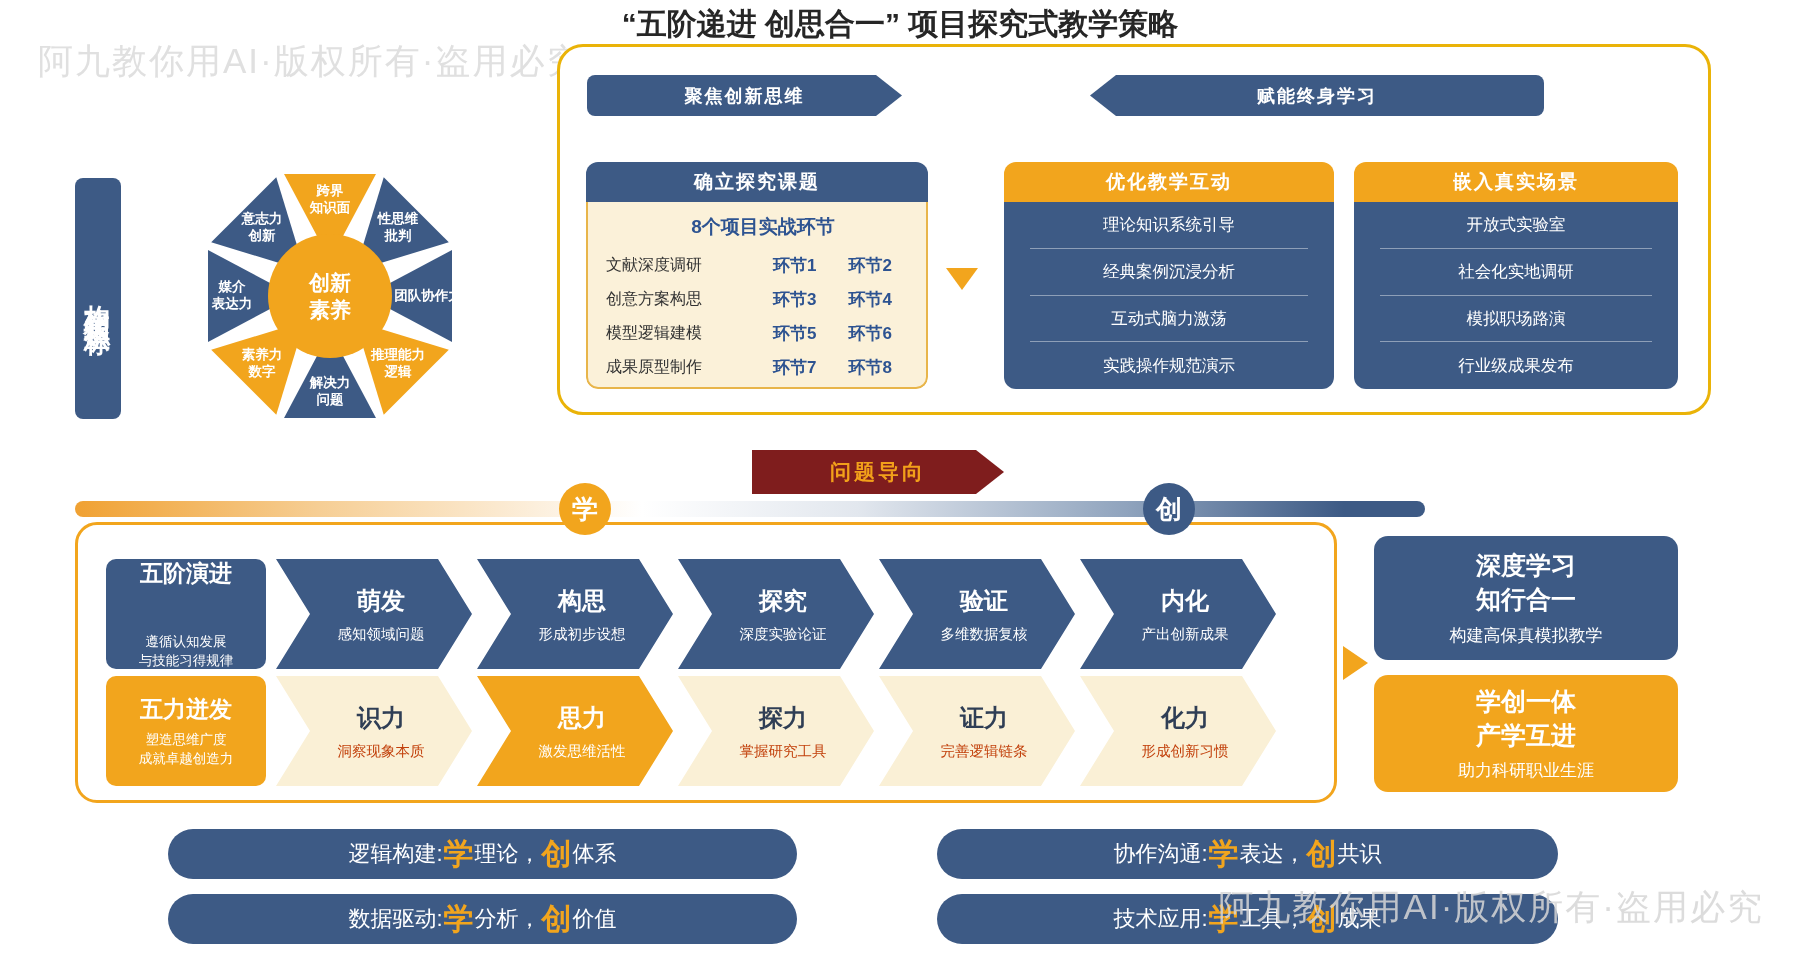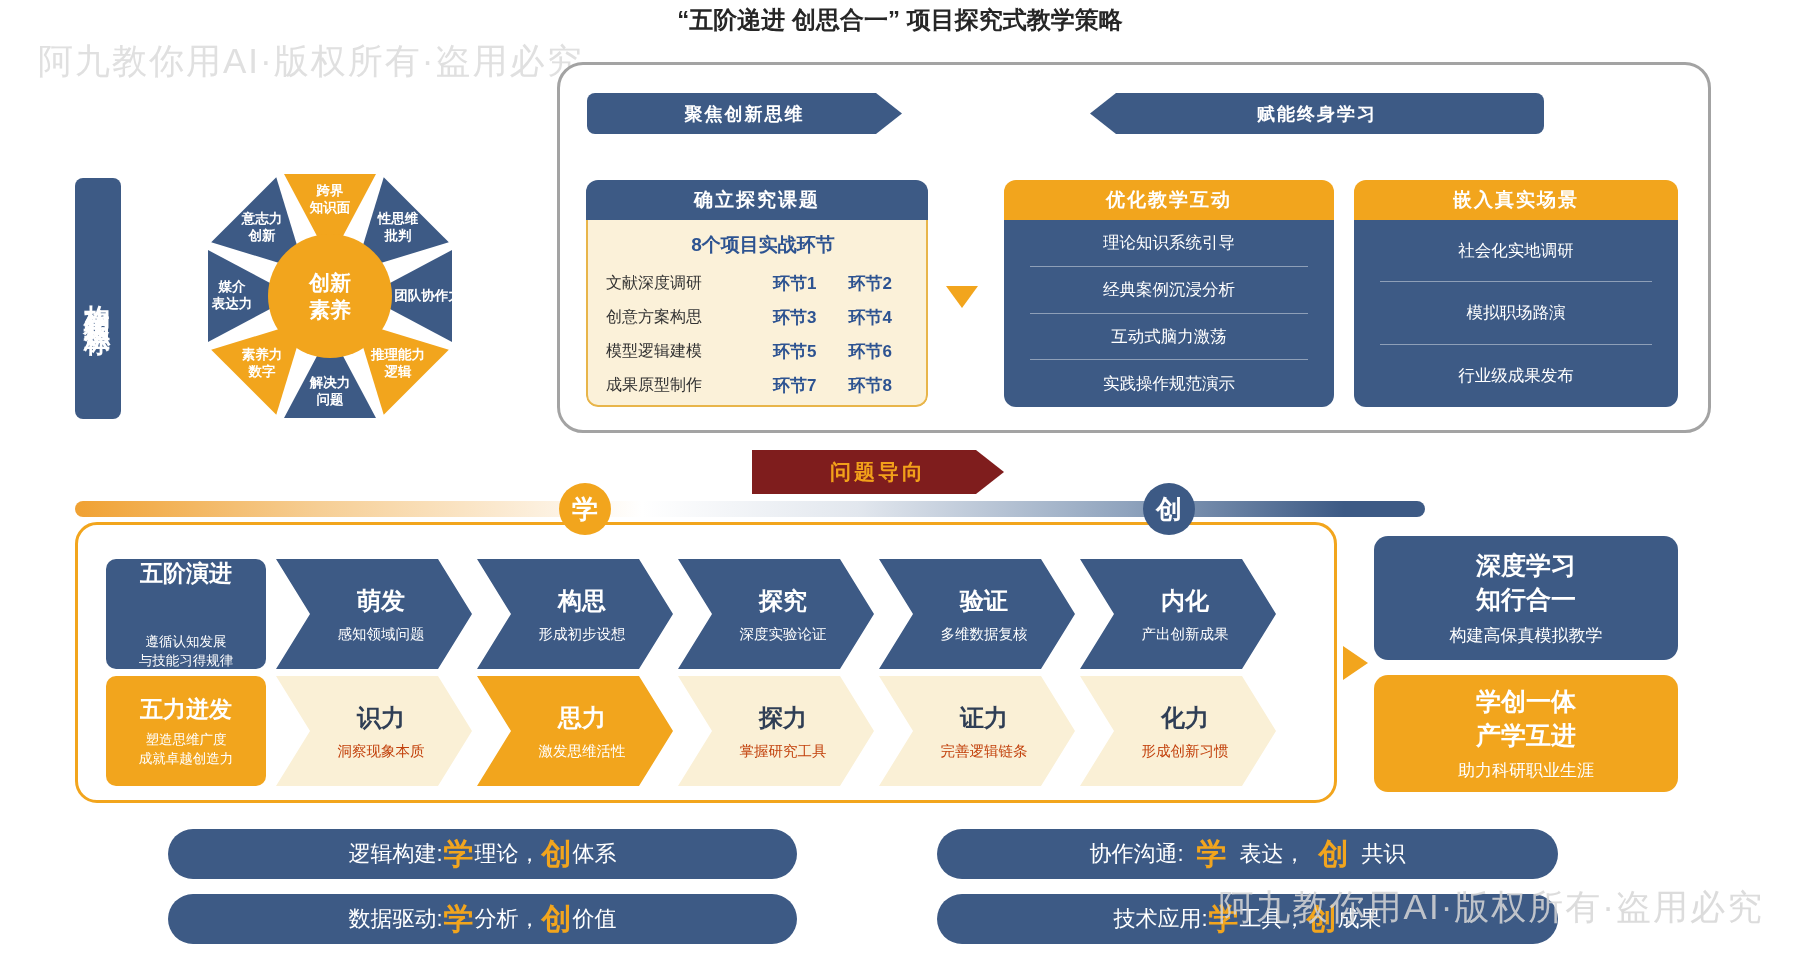--- a/index.html
+++ b/index.html
@@ -5,41 +5,41 @@
   * { margin:0; padding:0; box-sizing:border-box; }
   body { background:#fff; font-family:"Liberation Sans","DejaVu Sans",sans-serif; }
   .stage { position:relative; width:1800px; height:975px; background:#fff; overflow:hidden; }
   .preline { white-space:pre-line; }
 
   .wm { position:absolute; color:#e0e0e0; font-size:35px; letter-spacing:2px; font-weight:400; pointer-events:none; }
   .wm-top { left:38px; top:38px; z-index:1; }
   .wm-bottom { right:36px; top:884px; z-index:9; color:rgba(214,214,214,0.85); }
 
   .title { position:absolute; top:4px; left:0; width:100%; text-align:center;
-           font-size:24px; font-weight:700; color:#262626; z-index:2; }
+           font-size:30px; font-weight:700; color:#262626; z-index:2; }
 
   
   .axis-label { position:absolute; left:75px; top:178px; width:46px; height:241px;
     background:#3d5a85; border-radius:8px; color:#fff; font-weight:700; font-size:26px;
     writing-mode:vertical-rl; text-orientation:upright; display:flex; align-items:center;
     justify-content:center; letter-spacing:5px; z-index:2; }
 
   
   .flower { position:absolute; left:180px; top:146px; width:300px; height:300px; z-index:2; }
   .flower svg { position:absolute; left:0; top:0; }
   .petal-blue { fill:#3d5a85; }
   .petal-orange { fill:#f2a51d; }
   .petal-label { position:absolute; transform:translate(-50%,-50%); color:#fff; font-weight:700;
     font-size:13.5px; line-height:1.25; text-align:center; white-space:pre-line; width:96px; }
   .flower-center-label { position:absolute; left:150px; top:150px; transform:translate(-50%,-50%);
     color:#fff; font-weight:700; font-size:21px; line-height:1.3; text-align:center; white-space:pre-line; }
 
   
-  .top-panel { position:absolute; left:557px; top:62px; width:1154px; height:371px;
-    border:3px solid #a3a3a3; border-radius:26px; background:#fff; z-index:2; }
+  .top-panel { position:absolute; left:557px; top:44px; width:1154px; height:371px;
+    border:3px solid #eab308; border-radius:26px; background:#fff; z-index:2; }
   .banner { position:absolute; height:41px; background:#3d5a85; color:#fff; font-weight:700;
     font-size:18px; display:flex; align-items:center; justify-content:center; letter-spacing:2px; }
   .banner-left  { left:27px;  top:28px; width:315px;
     clip-path:polygon(0 0, calc(100% - 26px) 0, 100% 50%, calc(100% - 26px) 100%, 0 100%);
     border-radius:8px 0 0 8px; }
   .banner-right { left:530px; top:28px; width:454px;
     clip-path:polygon(26px 0, 100% 0, 100% 100%, 26px 100%, 0 50%);
     border-radius:0 8px 8px 0; }
 
   .card { position:absolute; top:115px; height:227px; border-radius:12px; overflow:hidden; }
@@ -112,21 +112,21 @@
   .result-blue { top:536px; height:124px; background:#3d5a85; }
   .result-orange { top:675px; height:117px; background:#f2a51d; }
   .result-box .rl { color:#fff; font-weight:700; font-size:25px; line-height:1.35; }
   .result-box .rs { color:#fff; font-size:17px; margin-top:7px; }
 
   
   .pill { position:absolute; height:50px; background:#3d5a85; border-radius:26px;
     display:flex; align-items:center; justify-content:center; color:#fff; font-size:22px; z-index:3; }
   .pill .hl { color:#f2a51d; font-weight:700; font-size:30px; margin:0 1px; }
   .pill-0 { left:168px; top:829px; width:629px; }
-  .pill-1 { left:937px; top:829px; width:621px;gap:12px; }
+  .pill-1 { left:937px; top:829px; width:621px; }
   .pill-2 { left:168px; top:894px; width:629px; }
   .pill-3 { left:937px; top:894px; width:621px; }
 </style>
 </head>
 <body>
 
 <div class="stage">
 
   <div class="wm wm-top">阿九教你用AI·版权所有·盗用必究</div>
   <div class="wm wm-bottom">阿九教你用AI·版权所有·盗用必究</div>
@@ -205,20 +205,21 @@
         <div class="navy-row">理论知识系统引导</div>
         <div class="navy-row">经典案例沉浸分析</div>
         <div class="navy-row">互动式脑力激荡</div>
         <div class="navy-row">实践操作规范演示</div>
       </div>
     </div>
 
     <div class="card card3">
       <div class="card-header orange">嵌入真实场景</div>
       <div class="card-body navy">
+        <div class="navy-row">开放式实验室</div>
         <div class="navy-row">社会化实地调研</div>
         <div class="navy-row">模拟职场路演</div>
         <div class="navy-row">行业级成果发布</div>
       </div>
     </div>
   </div>
 
   <div class="problem-arrow">问题导向</div>
   <div class="gradient-bar"></div>
   <div class="node-circle node-xue">学</div>

